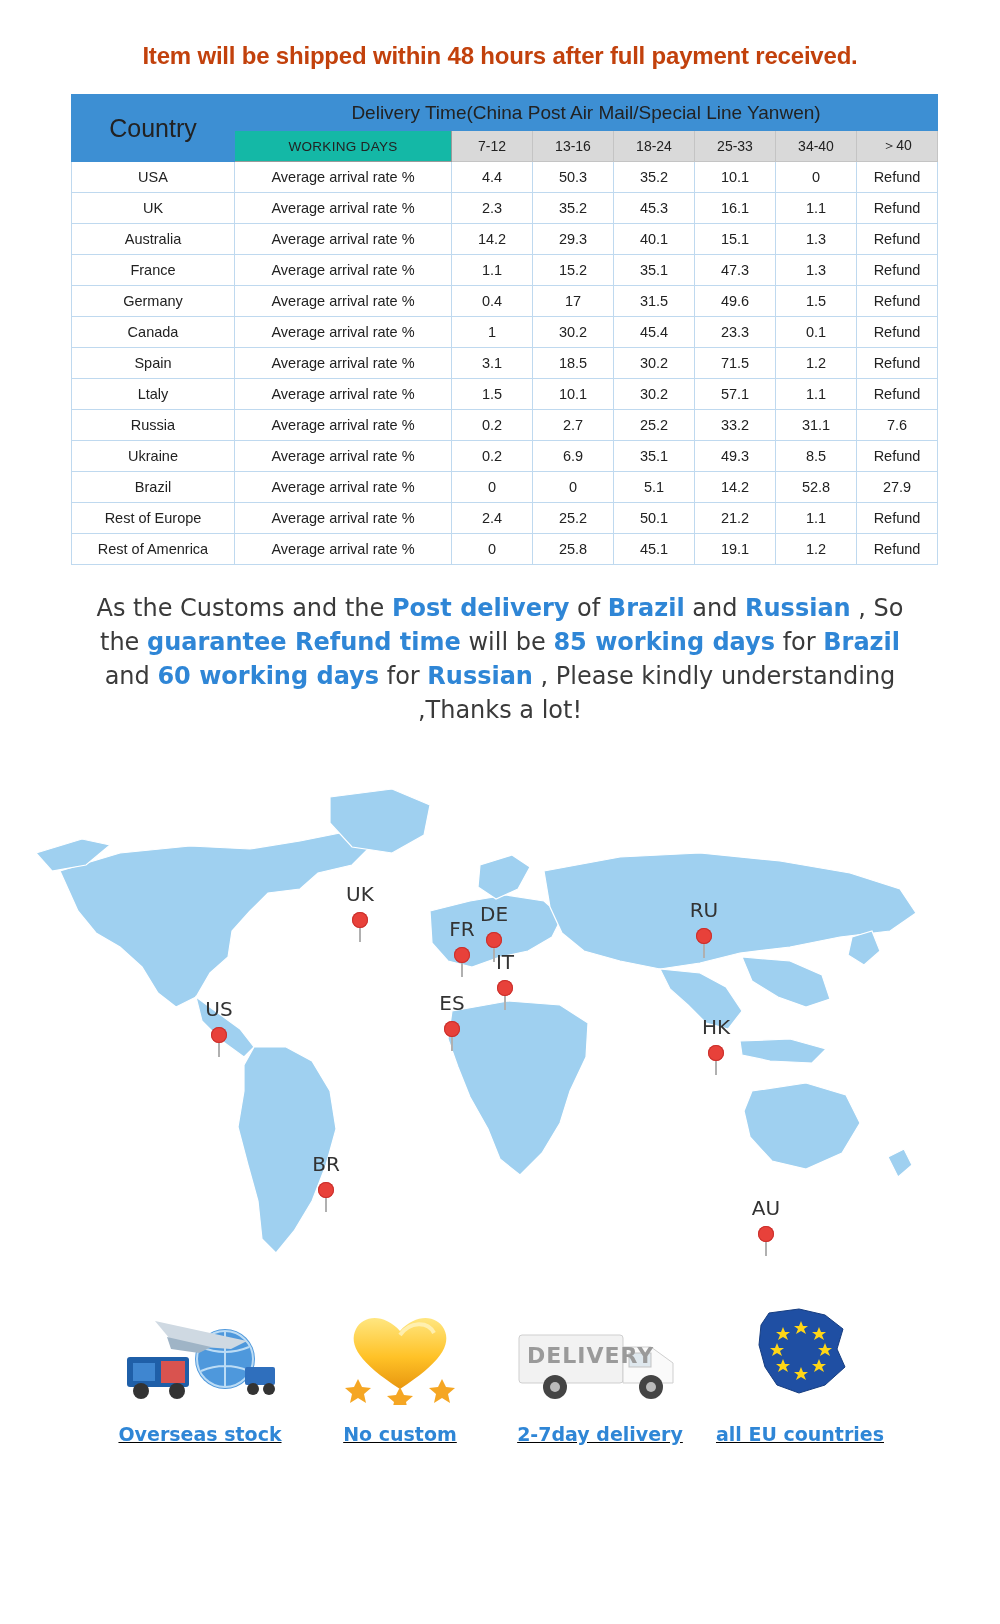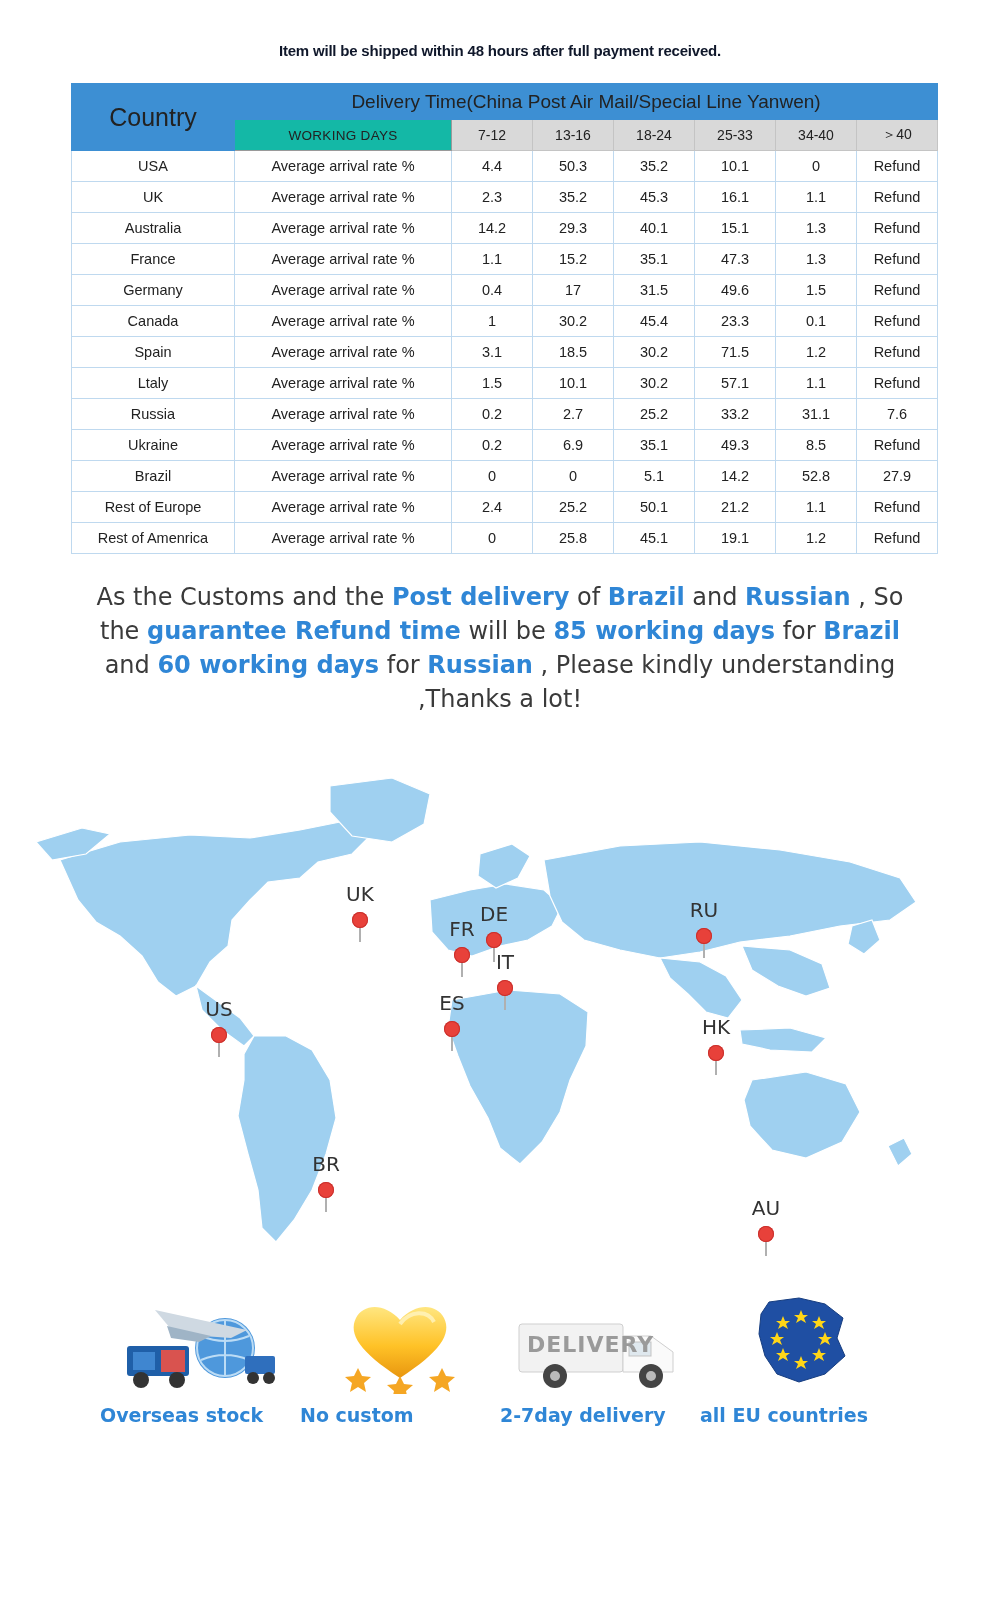--- a/index.html
+++ b/index.html
@@ -13,23 +13,23 @@
     width: 1000px;
     min-height: 1624px;
     position: relative;
     background: #ffffff;
     overflow: hidden;
   }
 
   
   .head-1 {
     text-align: center;
-    color: #0f172a;
+    color: #c2410c;
     font-weight: bold;
-    font-size: 15px;
+    font-size: 24px;
     letter-spacing: -0.2px;
     padding-top: 42px;
   }
   .head-2 {
     text-align: center;
     color: #1a1a1a;
     font-weight: bold;
     font-size: 16.5px;
     padding-top: 18px;
     letter-spacing: -0.2px;
@@ -148,29 +148,31 @@
 
   
   .badges {
     display: flex;
     justify-content: center;
     gap: 0px;
     margin-top: 6px;
   }
   .badge {
     width: 200px;
+    text-align: center;
+    text-decoration: underline;
   }
   .badge .art {
     height: 108px;
     display: flex;
     align-items: flex-end;
     justify-content: center;
   }
   .badge .cap {
-    margin-top: 10px;
+    margin-top: 18px;
     color: #2f86d6;
     font-weight: bold;
     font-size: 19px;
     font-family: "DejaVu Sans", sans-serif;
   }
 </style>
 </head>
 <body>
 
 <div class="page">

